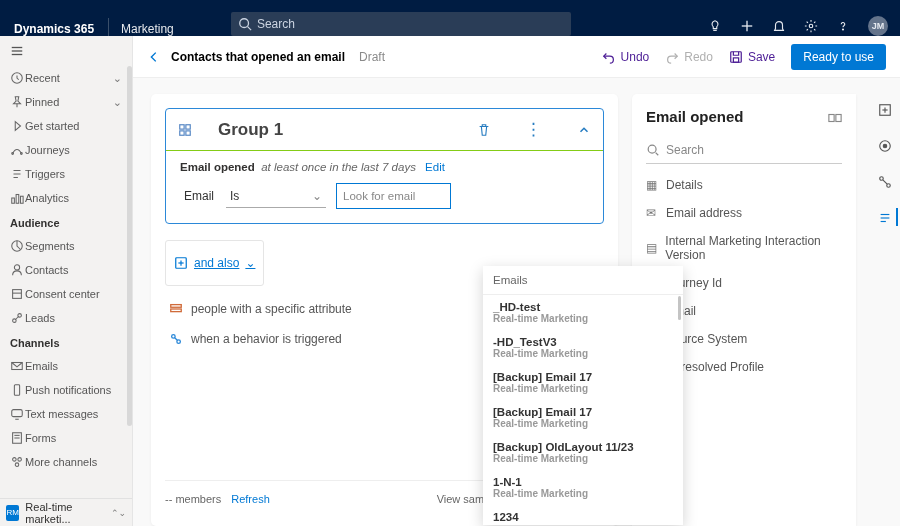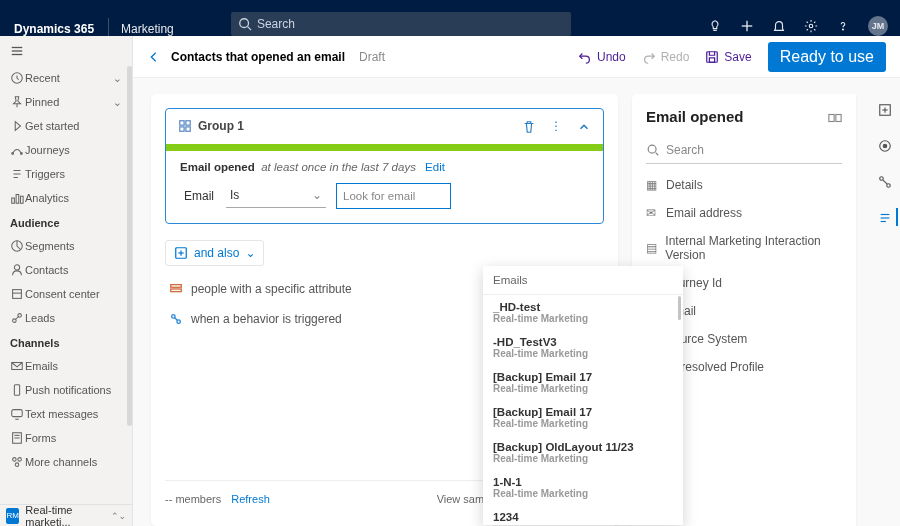--- a/index.html
+++ b/index.html
@@ -22,55 +22,55 @@
   
   .shell { display: flex; height: 490px; }
   .sidebar { width: 133px; background: #f3f2f1; border-right: 1px solid #e5e5e5; font-size: 11px; color: #323130; position: relative; display: flex; flex-direction: column; }
   .sidebar .scroll { overflow: hidden; flex: 1; padding-bottom: 2px; position: relative; }
   .sidebar .hamb { padding: 8px 10px; }
   .sb-row { display: flex; align-items: center; padding: 5px 10px; gap: 1px; cursor: pointer; color: #555; }
   .sb-row .lbl { flex: 1; }
   .sb-head { font-weight: 600; color: #323130; padding: 7px 10px 5px; }
   .sb-chev { color: #7a7a7a; }
   .sb-scrollbar { position: absolute; right: 0; top: 30px; width: 5px; height: 360px; background: #d8d8d8; border-radius: 3px; }
-  .sidebar .footer { height: 22px; border-top: 1px solid #e1e1e1; display: flex; align-items: center; padding: 0 6px; gap: 6px; font-size: 11px; }
+  .sidebar .footer { height: 28px; border-top: 1px solid #e1e1e1; display: flex; align-items: center; padding: 0 6px; gap: 6px; font-size: 11px; }
   .sidebar .footer .sq { width: 16px; height: 16px; background: #0078d4; color: #fff; font-size: 8px; display: flex; align-items: center; justify-content: center; border-radius: 2px; }
 
   
   .main { flex: 1; background: #f9f9f9; position: relative; display: flex; flex-direction: column; }
   .cmdbar { height: 42px; background: #fff; border-bottom: 1px solid #eee; display: flex; align-items: center; padding: 0 14px; font-size: 12px; }
   .cmdbar .back { color: #0078d4; margin-right: 10px; }
   .cmdbar .title { font-weight: 600; color: #000; }
   .cmdbar .status { color: #8a8a8a; margin-left: 14px; }
   .cmdbar .spacer { flex: 1; }
   .cmdbtn { display: flex; align-items: center; gap: 5px; margin-left: 16px; color: #4c1d95; cursor: pointer; }
   .cmdbtn.dis { color: #b0b0b0; }
   .cmdbtn .ico { color: inherit; }
-  .ready { background: #0078d4; color: #fff; padding: 6px 12px; border-radius: 3px; margin-left: 16px; font-size: 16px; }
+  .ready { background: #0078d4; color: #fff; padding: 6px 12px; border-radius: 3px; margin-left: 16px; font-size: 12px; }
 
   .workarea { flex: 1; display: flex; gap: 14px; padding: 16px 0 0 18px; min-height: 0; }
 
   
   .canvas { flex: 1; background: #fff; border-radius: 5px; box-shadow: 0 1px 3px rgba(0,0,0,.06); padding: 14px 14px; position: relative; display: flex; flex-direction: column; }
   .group-card { border: 1.5px solid #2b88d8; border-radius: 4px; padding: 0; }
-  .gc-head { display: flex; align-items: center; padding: 10px 12px; font-size: 12px; }
+  .gc-head { display: flex; align-items: center; padding: 10px 12px; font-size: 17px; gap: 20px; }
   .gc-head .gname { font-weight: 600; color: #444; margin-left: 6px; }
   .gc-head .sp { flex: 1; }
   .gc-head .ic { color: #267cc1; margin-left: 14px; cursor: pointer; }
-  .gc-body { padding: 0 14px 14px; font-size: 11.5px; color: #444; border-top: 7px solid #84cc16; }
+  .gc-body { padding: 0 14px 14px; font-size: 11.5px; color: #444; border-top: 1px solid #84cc16; }
   .gc-row1 { padding: 10px 0 10px; }
   .gc-row1 .b { font-weight: 600; color: #323130; }
   .gc-row1 .i { color: #666; font-style: italic; }
   .gc-row1 .edit { color: #0078d4; margin-left: 6px; cursor: pointer; }
   .gc-row2 { display: flex; align-items: center; gap: 10px; padding-left: 4px; }
   .field-lbl { font-size: 12px; color: #333; padding-right: 2px; }
   .select-box { flex: 0 0 100px; height: 24px; border-bottom: 1px solid #aaa; display: flex; align-items: center; padding: 0 4px; color: #333; font-size: 12px; justify-content: space-between; }
   .combo { flex: 0 0 115px; height: 26px; border: 1.5px solid #0078d4; padding: 0 6px; font-size: 11.5px; color: #888; display: flex; align-items: center; }
 
-  .addrow { margin-top: 16px; display: flex; align-items: center; gap: 6px; font-size: 12px; color: #0078d4; border: 1px solid #e5e5e5; border-radius: 3px; padding: 5px 8px; width: fit-content; background: #fff; }
+  .addrow { margin-top: 16px; display: flex; align-items: center; gap: 6px; font-size: 12px; color: #0078d4; border: 1px solid #e5e5e5; border-radius: 3px; padding: 15px 8px; width: fit-content; background: #fff; text-decoration: underline; }
   .addrow .plusico { color: #0078d4; }
 
   .blk { display: flex; align-items: center; gap: 8px; margin-top: 16px; margin-left: 4px; font-size: 12px; color: #555; }
   .blk .miniico { width: 14px; height: 14px; }
 
   .canvas .footer { margin-top: auto; border-top: 1px solid #eee; height: 32px; display: flex; align-items: center; font-size: 11px; color: #666; padding-top: 4px; }
   .canvas .footer .refresh { color: #0078d4; margin-left: 10px; }
 
   
   .dd { position: absolute; top: 172px; left: 332px; width: 200px; background: #fff; box-shadow: 0 4px 14px rgba(0,0,0,.18); font-size: 11.5px; z-index: 20; }

